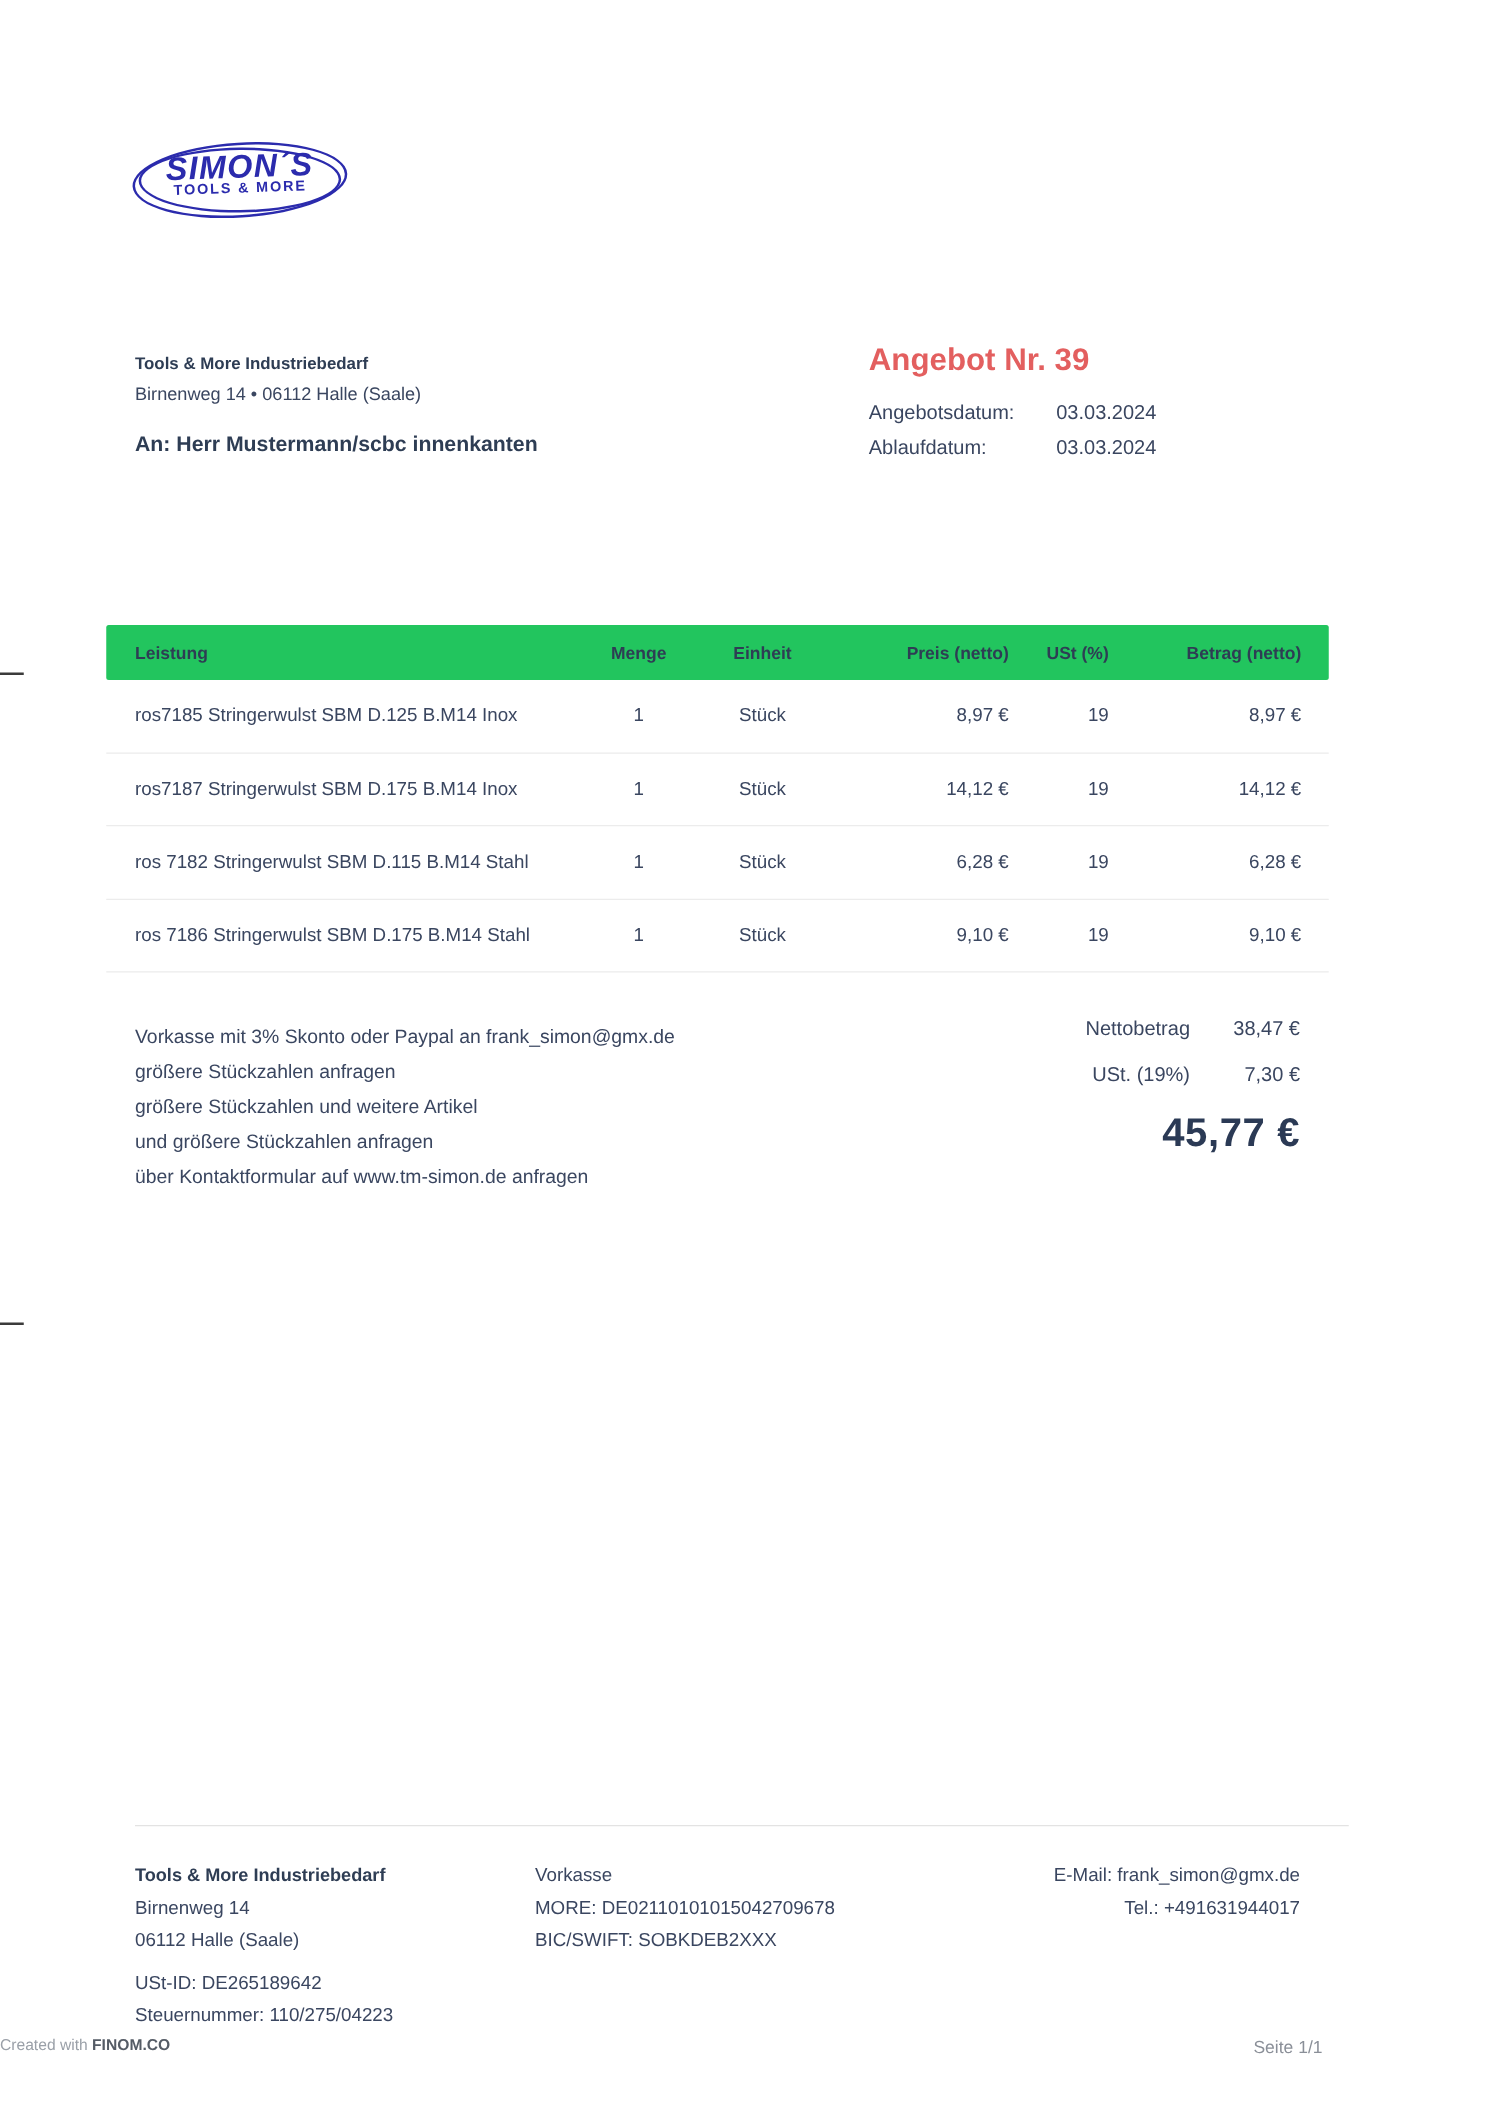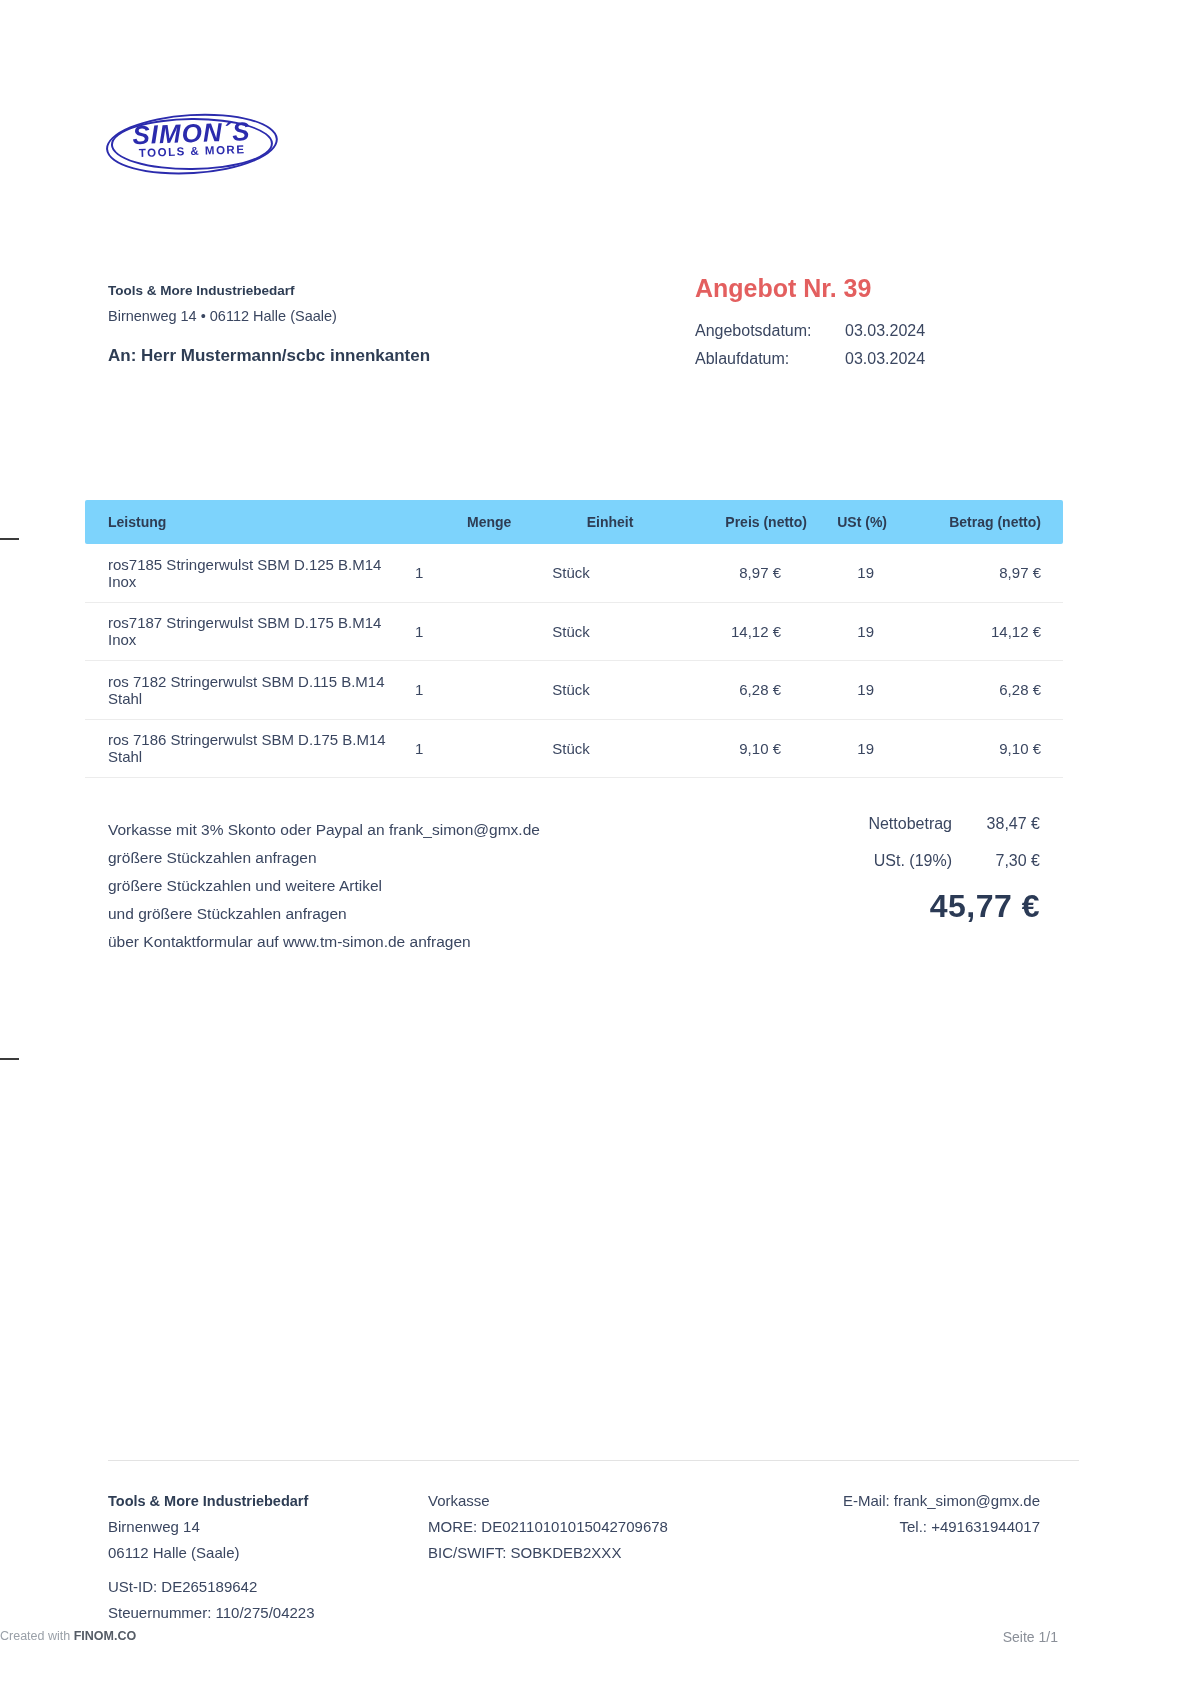--- a/index.html
+++ b/index.html
@@ -30,24 +30,24 @@
   
   .offer { position:absolute; left:695px; top:274px; }
   .offer-title { font-size:25px; font-weight:700; color:#e35f5f; }
   .offer-dates { margin-top:14px; font-size:16px; color:#3a4660; }
   .offer-date-row { display:flex; line-height:28px; }
   .offer-date-label { width:150px; }
 
   
   .items-table { position:absolute; left:85px; top:500px; width:978px; }
   .grid-row { display:grid; grid-template-columns:1fr 88px 110px 142px 98px 158px; align-items:center; }
-  .thead { background:#7dd3fc; height:44px; border-radius:2px; font-size:14px; font-weight:700; color:#2e3d54; }
-  .trow { height:58.5px; border-bottom:1px solid #ececec; font-size:15px; color:#3a4660;gap:13px; }
+  .thead { background:#22c55e; height:44px; border-radius:2px; font-size:14px; font-weight:700; color:#2e3d54; }
+  .trow { height:58.5px; border-bottom:1px solid #ececec; font-size:15px; color:#3a4660; }
   .c-leistung { padding-left:23px; text-align:left; }
-  .c-menge { }
+  .c-menge { text-align:center; }
   .c-einheit { text-align:center; }
   .c-preis { text-align:right; }
   .c-ust { text-align:right; padding-right:18px; }
   .c-betrag { text-align:right; padding-right:22px; }
 
   
   .notes { position:absolute; left:108px; top:816px; font-size:15.5px; line-height:28px; color:#3a4660; }
 
   
   .totals { position:absolute; top:814px; right:149px; text-align:right; }

